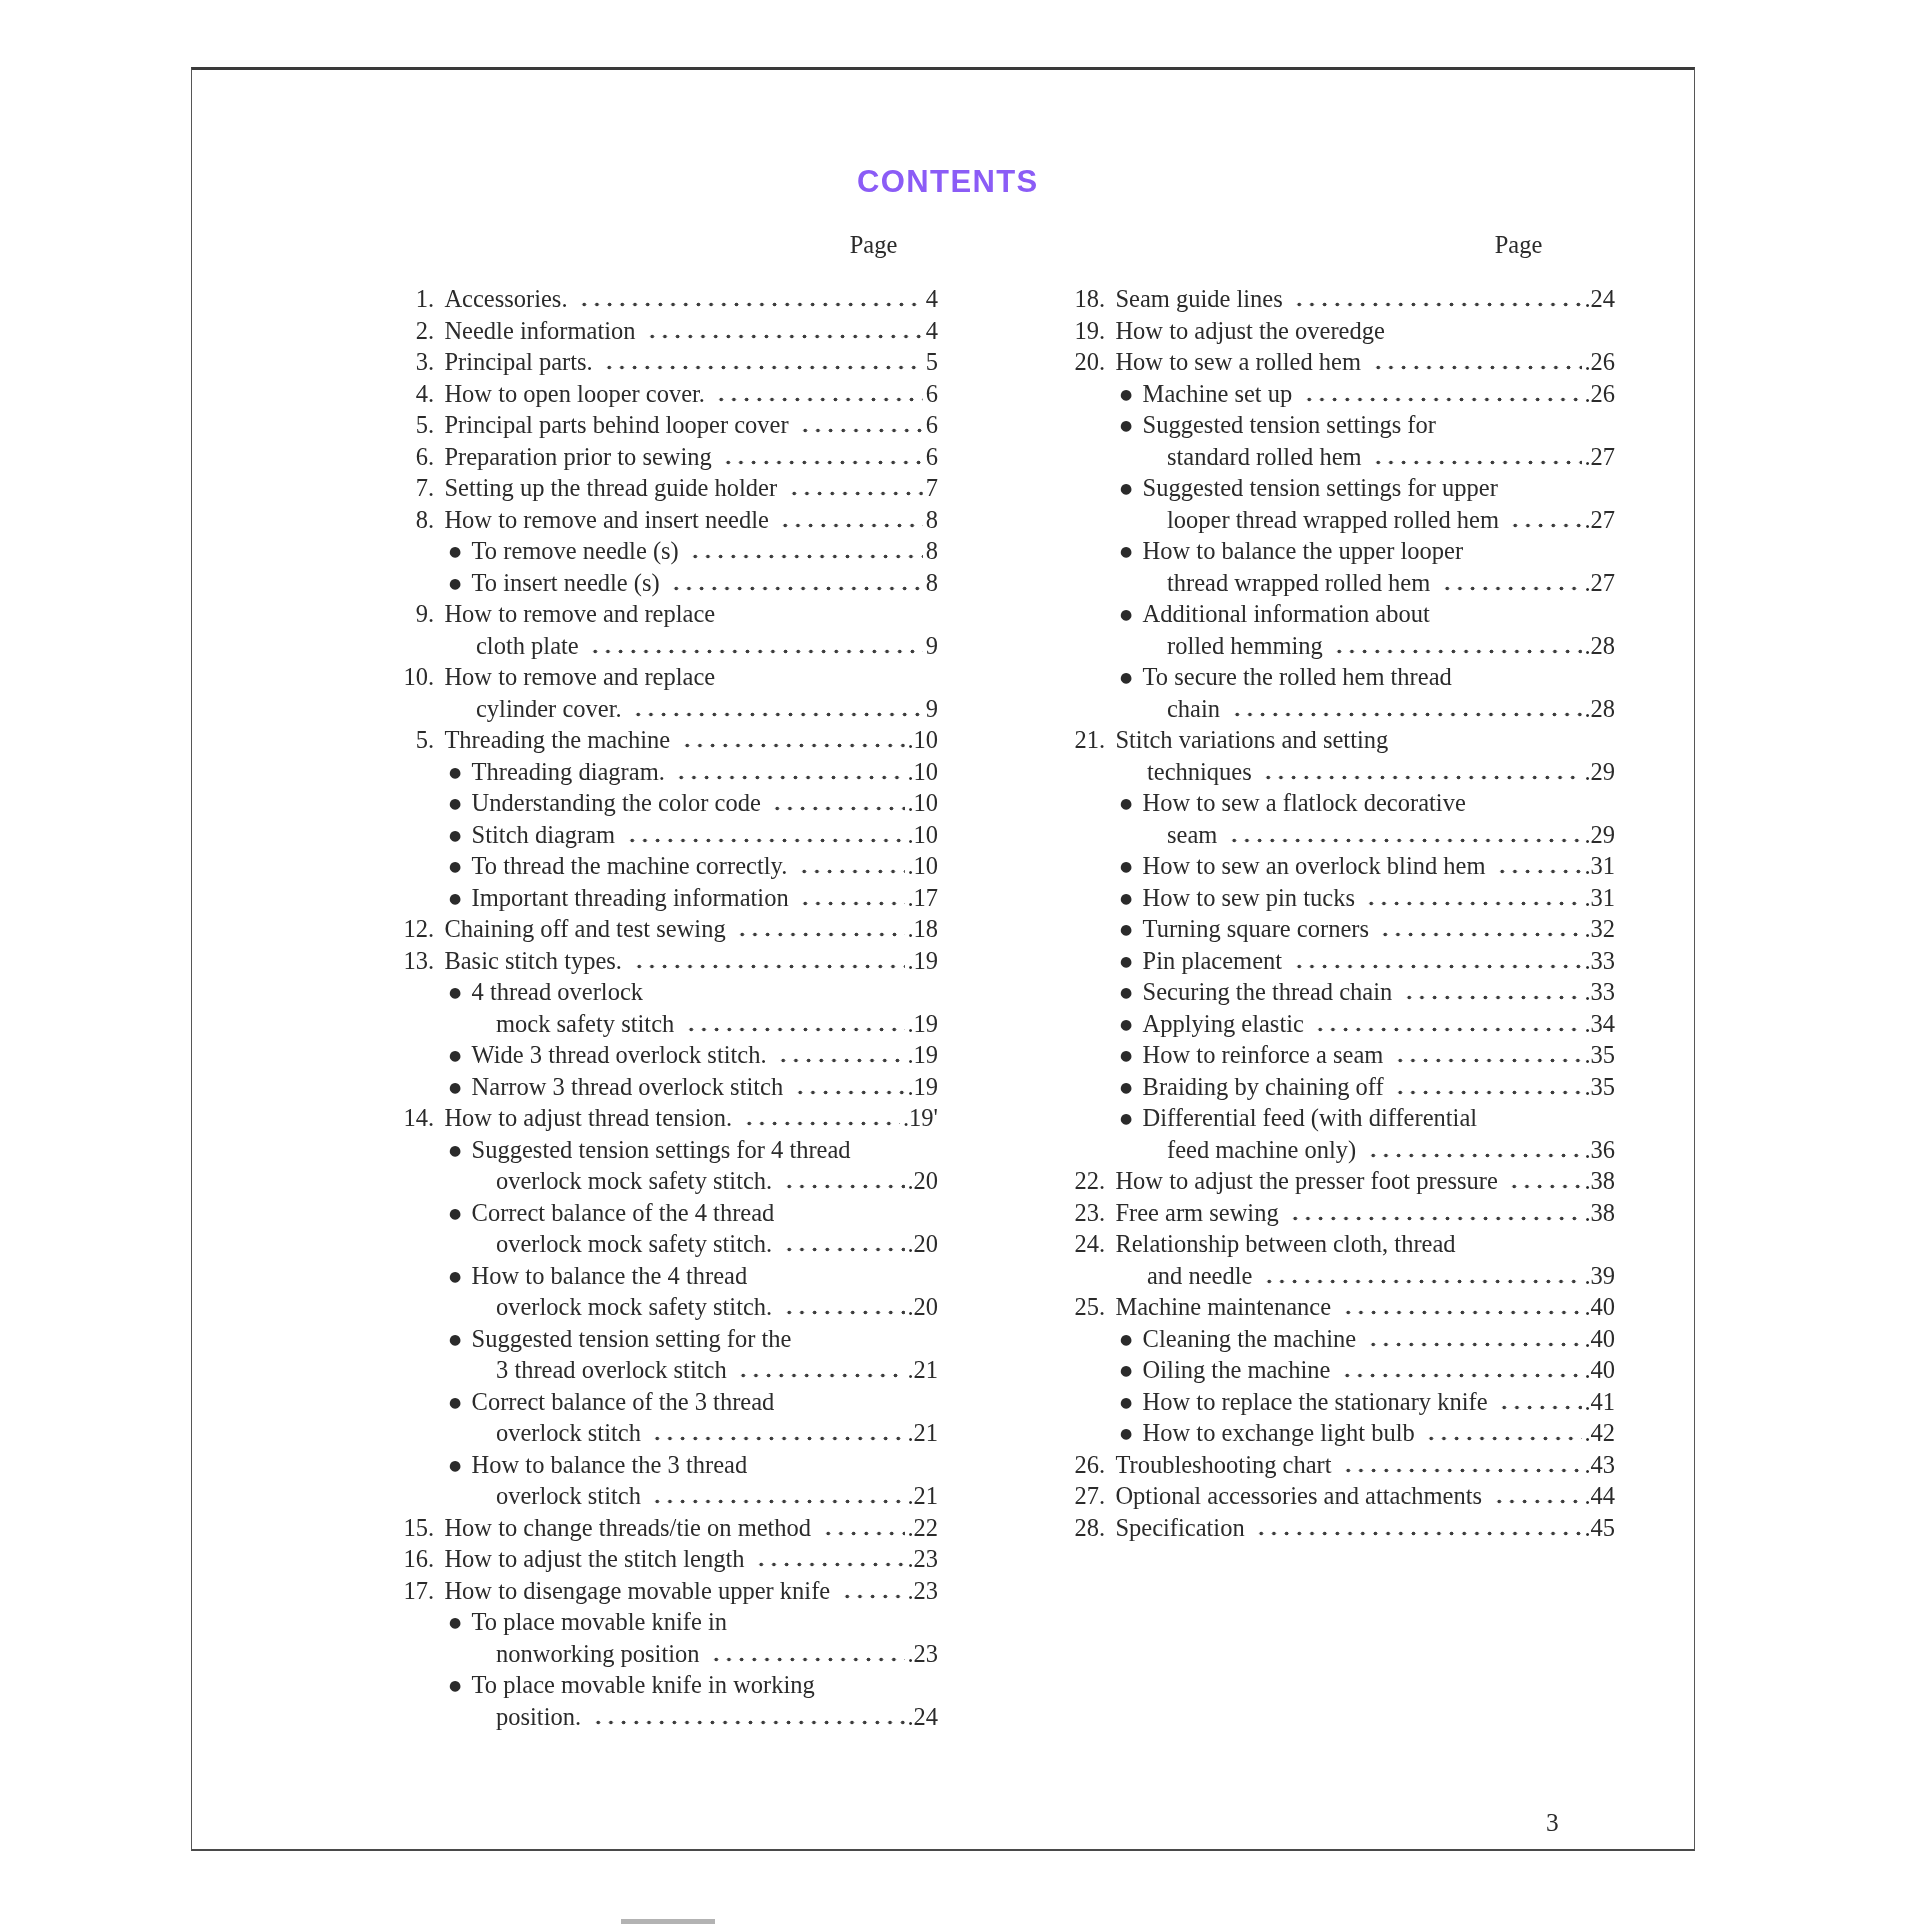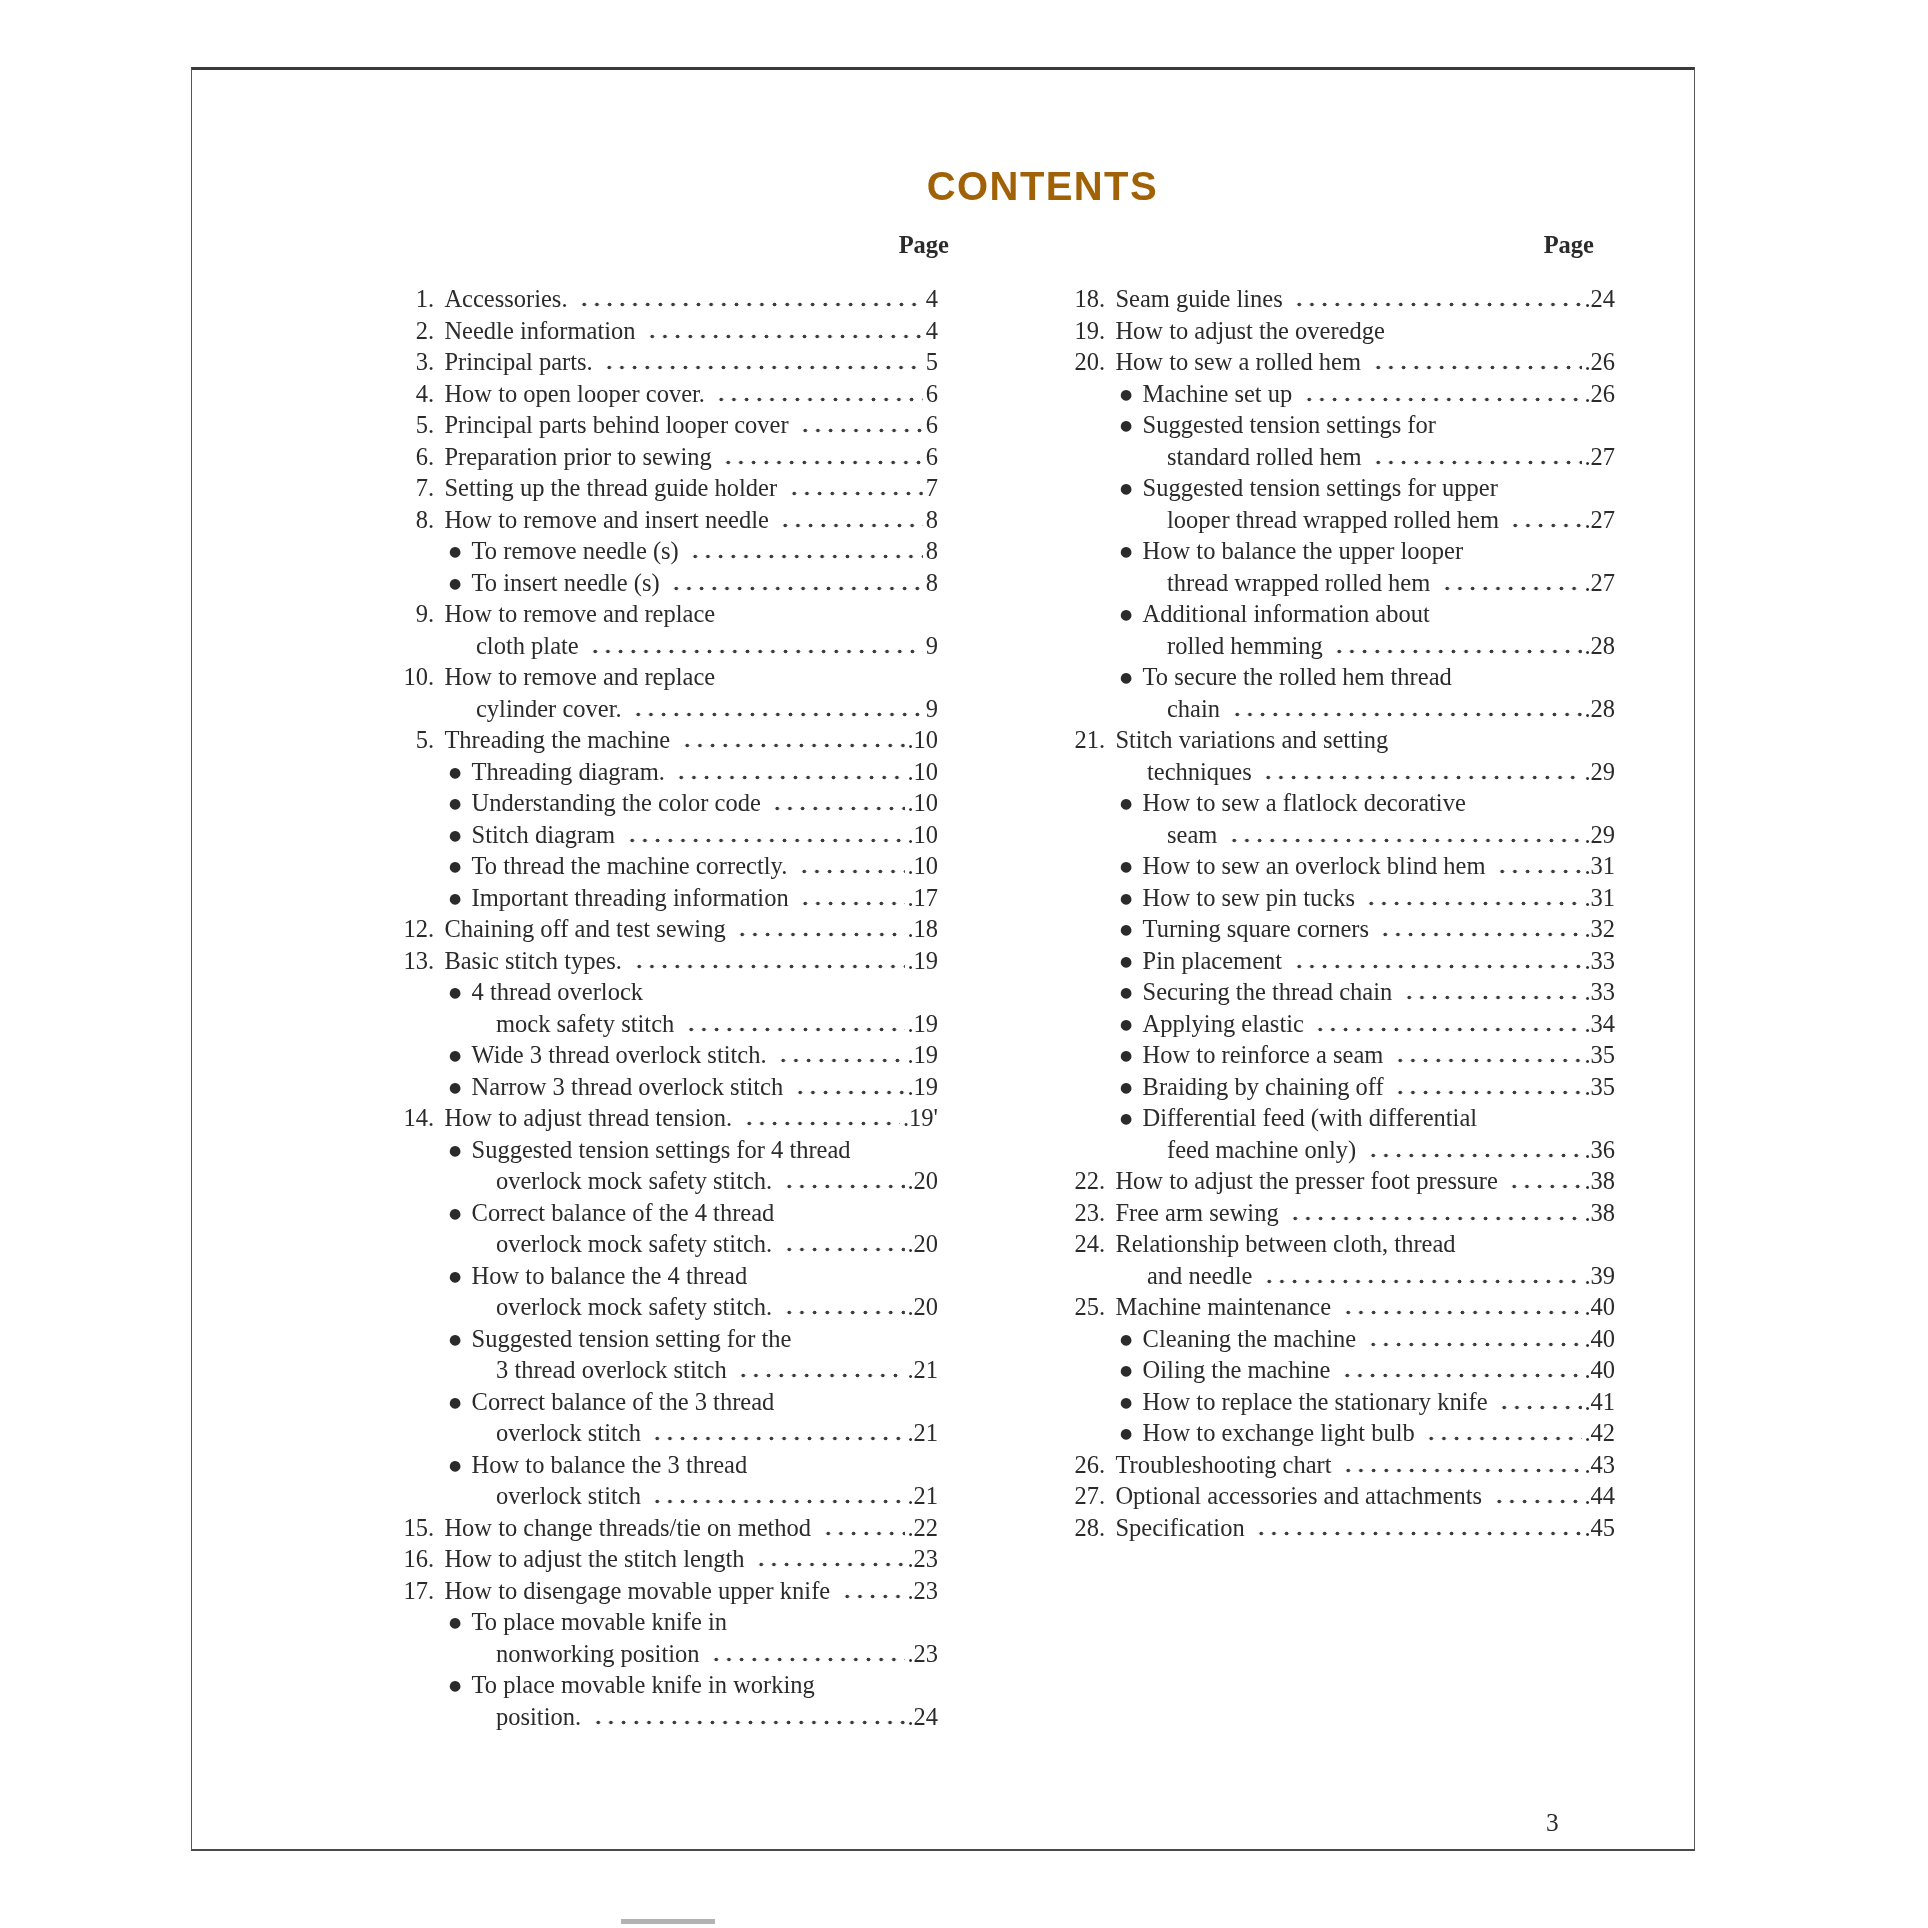--- a/index.html
+++ b/index.html
@@ -26,35 +26,34 @@
     border-right: 1.9px solid #565656;
     border-bottom: 2.8px solid #4a4a4a;
     border-top: 3.8px solid #3a3a3a;
     background: #ffffff;
   }
   .title {
     position: absolute;
     top: 164px;
     left: 857px;
     width: 301px;
-    text-align: right;
+    text-align: left;
     font-family: "Liberation Sans", sans-serif;
     font-weight: bold;
-    font-size: 40px;
+    font-size: 31px;
     letter-spacing: 1.4px;
-    color: #a16207;
+    color: #8b5cf6;
   }
   .pagehdr {
     position: absolute;
     top: 231px;
     width: 151px;
-    text-align: right;
+    text-align: center;
     font-size: 24.5px;
     color: #2b2b2b;
-    font-weight: bold;
   }
   #pagehdr-left  { left: 798px; }
   #pagehdr-right { left: 1443px; }
   .col {
     position: absolute;
     top: 283px;
     font-size: 24.5px;
   }
   #col-left  { left: 391px; width: 547px; }
   #col-right { left: 1062px; width: 553px; }

